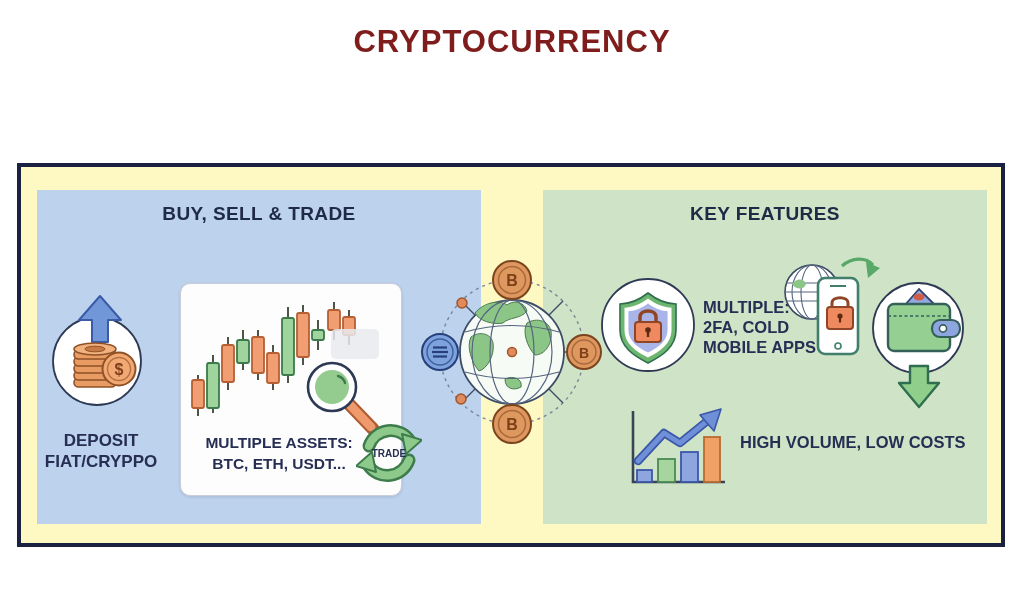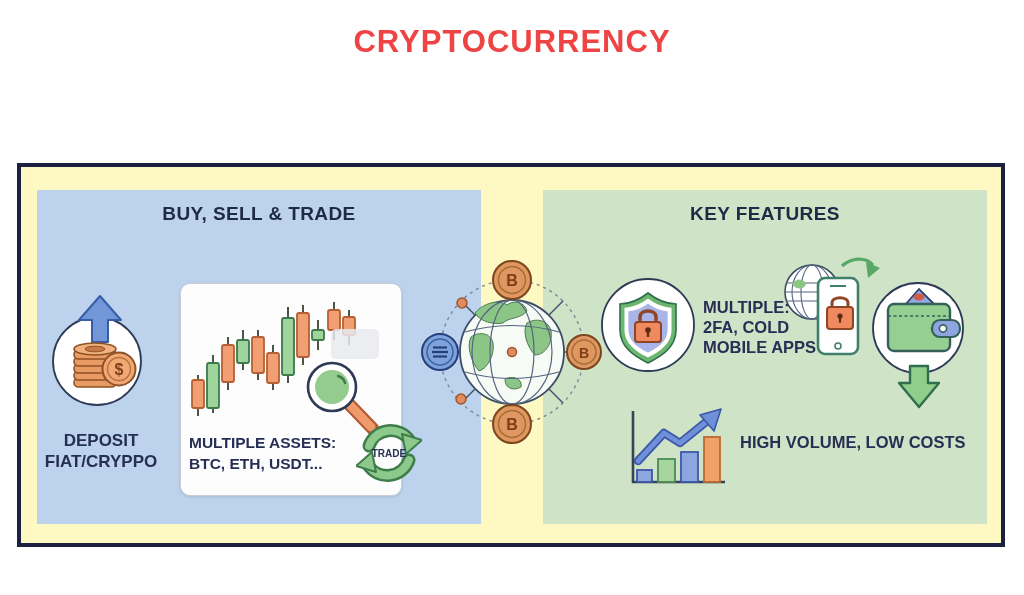--- a/index.html
+++ b/index.html
@@ -1,35 +1,35 @@
 <!DOCTYPE html>
 <html><head>
 <meta charset="utf-8">
 <style>
   html,body{margin:0;padding:0;background:#ffffff;}
   .page{position:relative;width:1024px;height:595px;background:#ffffff;
         font-family:"Liberation Sans",sans-serif;overflow:hidden;color:#272e54;}
   .abs{position:absolute;}
   .title{position:absolute;top:22px;left:0;right:0;text-align:center;
-         font-size:31px;font-weight:800;letter-spacing:1px;color:#ef4444;line-height:40px;}
+         font-size:31px;font-weight:800;letter-spacing:1px;color:#7f1d1d;line-height:40px;}
   .frame{position:absolute;left:17px;top:163px;width:988px;height:384px;
          border:4px solid #1b2140;background:#fef9c3;box-sizing:border-box;}
   .panel{position:absolute;top:23px;width:444px;height:334px;}
   .panel-blue{left:16px;background:#bdd2ec;}
   .panel-green{left:522px;background:#cfe3c6;}
   .panel-header{position:absolute;top:13px;left:0;right:0;margin:0;text-align:center;
                 font-size:19px;font-weight:800;letter-spacing:.4px;color:#1f2a47;}
   .deposit-label{position:absolute;left:0;top:240px;width:128px;text-align:center;
                  font-size:17px;font-weight:800;line-height:21px;}
   .chart-card{position:absolute;left:143px;top:93px;width:222px;height:213px;
               background:#fdfdfe;border:1.5px solid #c9cdd7;border-radius:10px;
               box-shadow:0 1px 3px rgba(40,50,70,.15);box-sizing:border-box;}
   .smudge{position:absolute;left:150px;top:45px;width:48px;height:30px;
           background:#e8eaef;border-radius:5px;opacity:.85;}
-  .assets-label{position:absolute;left:8px;top:148px;width:180px;text-align:left;
+  .assets-label{position:absolute;left:8px;top:148px;width:180px;text-align:center;
                 font-size:15.5px;font-weight:800;line-height:21px;}
   .security-label{position:absolute;left:160px;top:107px;font-size:16.5px;
                   font-weight:800;line-height:20px;}
   .liquidity-block{position:absolute;left:197px;top:241px;font-size:16.5px;
                    font-weight:800;line-height:22px;white-space:nowrap;}
   .liq-row span{display:inline-block;}
   .liq-gap{width:18px;}
   svg text{font-family:"Liberation Sans",sans-serif;}
 </style>
 </head>

